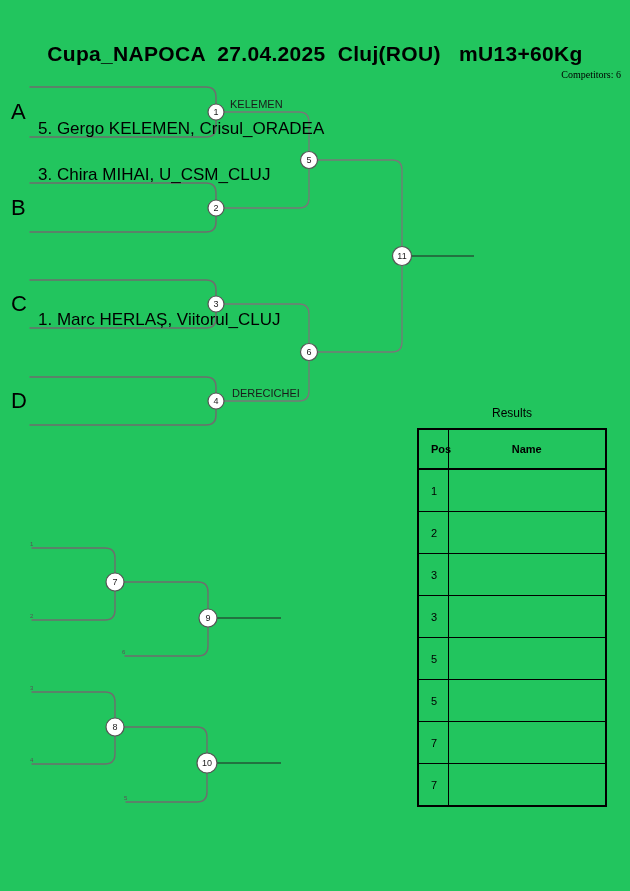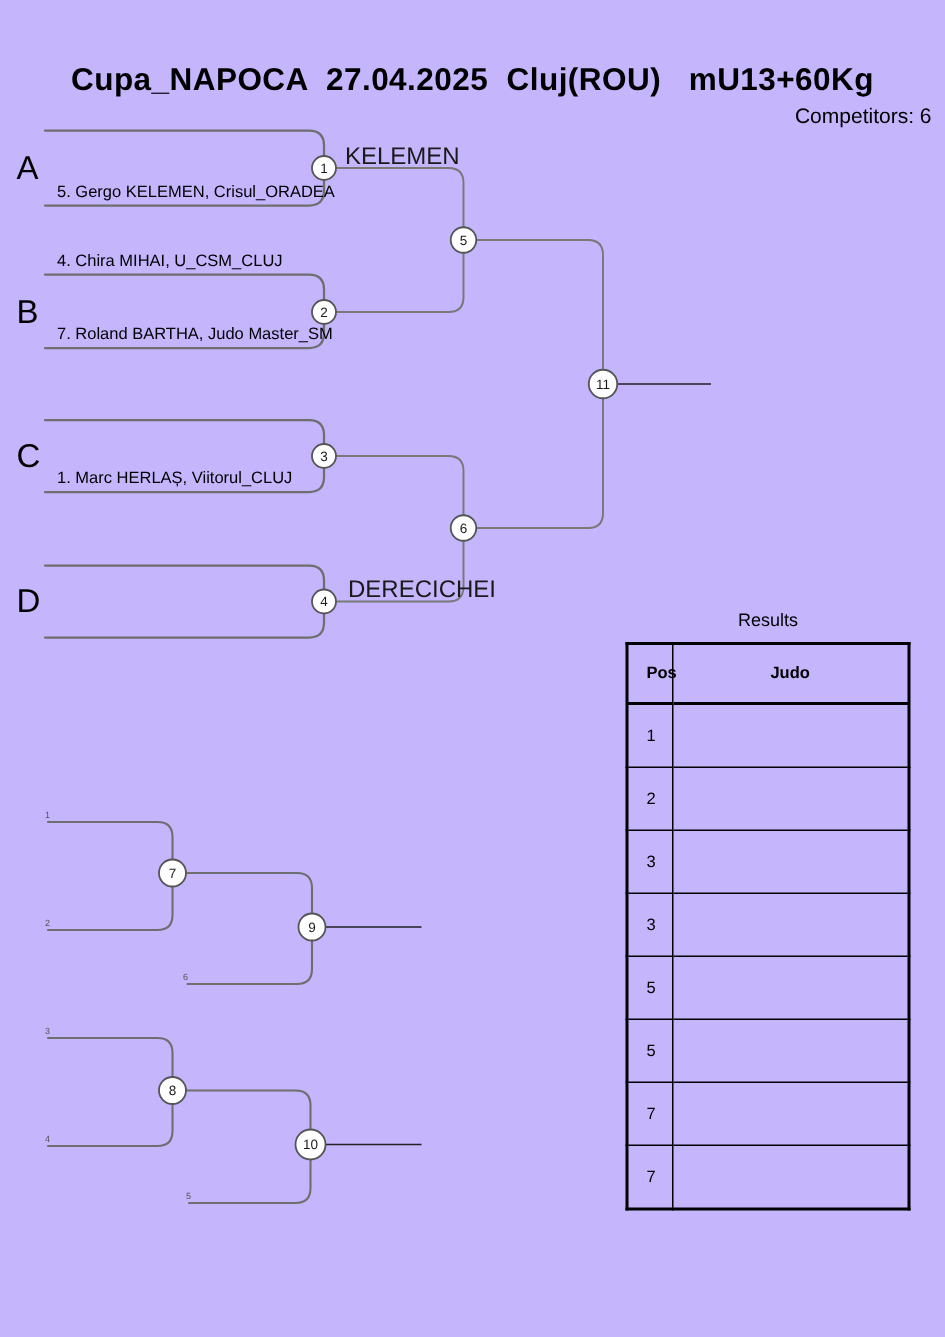--- a/index.html
+++ b/index.html
@@ -1,30 +1,30 @@
 <!DOCTYPE html>
 <html><head>
 <meta charset="utf-8">
 <style>
   html,body { margin:0; padding:0; background:#fff; }
   .page {
-    position:relative; width:630px; height:891px; background:#c4b5fd;
+    position:relative; width:630px; height:891px; background:#22c55e;
     font-family:"Liberation Sans", sans-serif; overflow:hidden; color:#000;
   }
   .title {
     position:absolute; top:42px; left:0; width:630px; text-align:center;
     font-weight:bold; font-size:21px; white-space:pre; letter-spacing:0.3px;
   }
   .competitors {
-    position:absolute; top:69px; right:9px; font-size:14px; color:#000;
+    position:absolute; top:69px; right:9px; font-size:10px; color:#000;font-family:Liberation Serif, serif;
   }
   svg.lines { position:absolute; top:0; left:0; }
   .letter { position:absolute; left:11px; font-size:22px; line-height:26px; color:#000; }
-  .pname  { position:absolute; font-size:11px; line-height:13px; white-space:nowrap; color:#000; }
-  .wlabel { position:absolute; font-size:16px; line-height:13px; white-space:nowrap; color:#1a1a1a; }
+  .pname  { position:absolute; font-size:17px; line-height:13px; white-space:nowrap; color:#000; }
+  .wlabel { position:absolute; font-size:11px; line-height:13px; white-space:nowrap; color:#1a1a1a; }
   .seed   { position:absolute; font-size:6px; line-height:6px; color:#555; }
   .results-title {
     position:absolute; left:417px; top:406px; width:190px; text-align:center;
     font-weight:normal; font-size:12px;
   }
   table.results {
     position:absolute; left:417px; top:428px; width:190px;
     border:2px solid #000; border-collapse:collapse; table-layout:fixed;
   }
   table.results th, table.results td { padding:12px; margin:0; }
@@ -122,22 +122,21 @@
       </g>
     </g>
   </svg>
 
   <div class="letter" style="top:99px">A</div>
   <div class="letter" style="top:195px">B</div>
   <div class="letter" style="top:291px">C</div>
   <div class="letter" style="top:388px">D</div>
 
   <div class="pname" style="left:38px; top:122px">5. Gergo KELEMEN, Crisul_ORADEA</div>
-  <div class="pname" style="left:38px; top:168px">4. Chira MIHAI, U_CSM_CLUJ</div>
-  <div class="pname" style="left:38px; top:217px">7. Roland BARTHA, Judo Master_SM</div>
+  <div class="pname" style="left:38px; top:168px">3. Chira MIHAI, U_CSM_CLUJ</div>
   <div class="pname" style="left:38px; top:313px">1. Marc HERLAȘ, Viitorul_CLUJ</div>
 
   <div class="wlabel" style="left:230px; top:98px">KELEMEN</div>
   <div class="wlabel" style="left:232px; top:387px">DERECICHEI</div>
 
   <div class="seed" style="left:30px;  top:541px">1</div>
   <div class="seed" style="left:30px;  top:613px">2</div>
   <div class="seed" style="left:122px; top:649px">6</div>
   <div class="seed" style="left:30px;  top:685px">3</div>
   <div class="seed" style="left:30px;  top:757px">4</div>
@@ -145,21 +144,21 @@
 
   <div class="results-title">Results</div>
   <table class="results">
     <colgroup>
         <col class="colpos">
         <col>
       </colgroup>
     <thead>
       <tr>
         <th class="pos">Pos</th>
-        <th>Judo</th>
+        <th>Name</th>
       </tr>
     </thead>
     <tbody>
       <tr>
         <td class="pos">1</td>
         <td></td>
       </tr>
       <tr>
         <td class="pos">2</td>
         <td></td>

